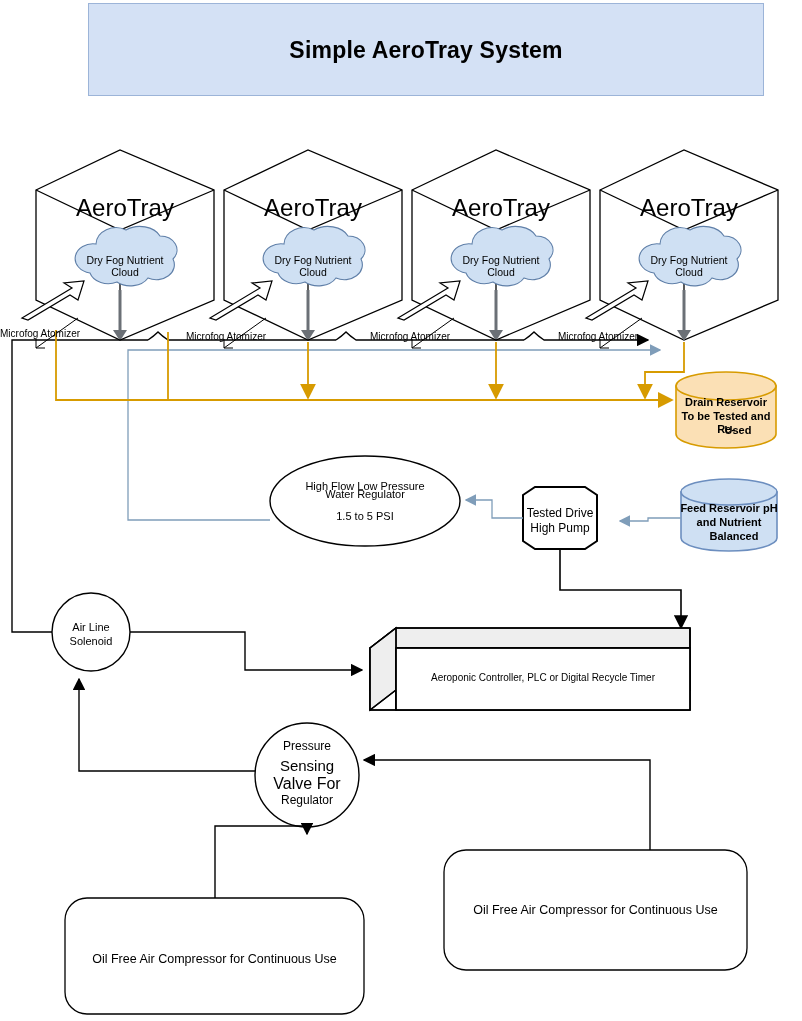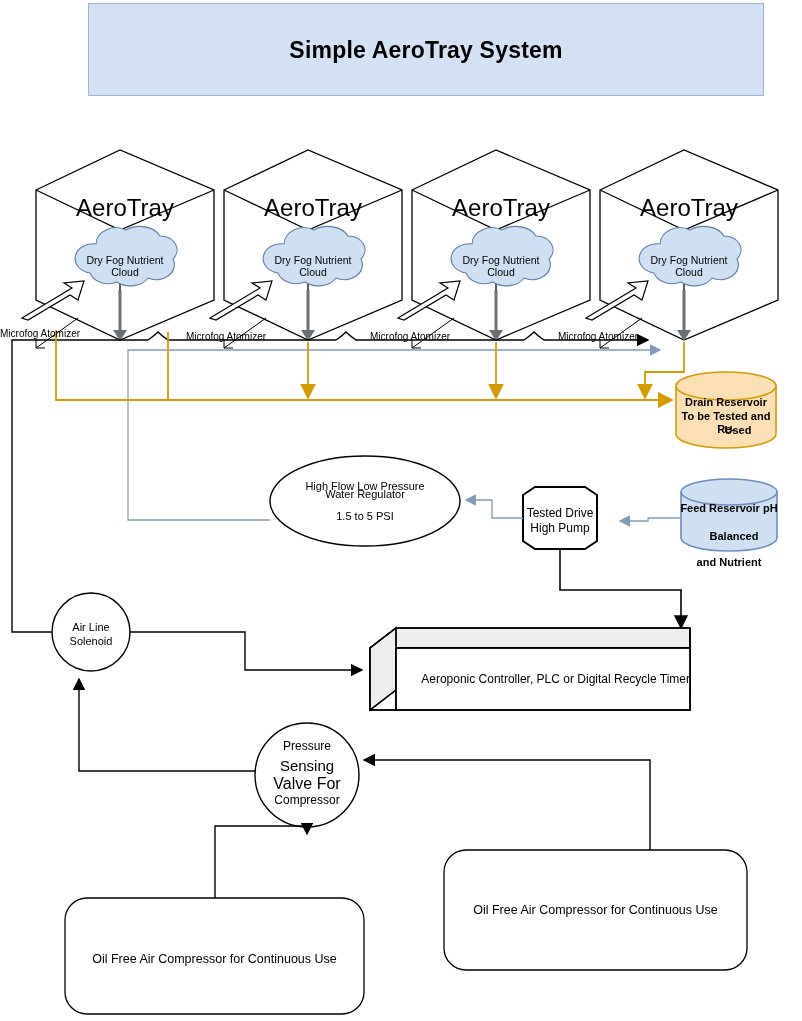--- a/index.html
+++ b/index.html
@@ -10,21 +10,21 @@
   .lbl{position:absolute;text-align:center;line-height:1.18;pointer-events:none;}
   .title-box{position:absolute;left:88px;top:3px;width:676px;height:93px;
              background:#d4e1f5;border:1px solid #9cb4d8;box-sizing:border-box;}
   .title-text{position:absolute;left:88px;top:37px;width:676px;text-align:center;
               font-size:23px;font-weight:bold;letter-spacing:.2px;}
   .tray-name{font-size:24px;}
   .cloud-lbl{font-size:10.5px;}
   .atom-lbl{font-size:10px;}
   .node-lbl{font-size:11px;}
   .res-lbl{font-size:11px;font-weight:bold;}
-  .ctrl-lbl{font-size:12px;text-align:right;}
+  .ctrl-lbl{font-size:10px;}
   .comp-lbl{font-size:12.5px;}
   .reg-lbl{font-size:11px;text-align:center;}
 </style>
 </head>
 <body>
 
 <div id="stage">
 
   <div class="title-box"></div>
   <div class="title-text">Simple AeroTray System</div>
@@ -223,36 +223,36 @@
   <div class="lbl atom-lbl" style="left:0px;top:328px;width:90px;text-align:left;">Microfog Atomizer</div>
   <div class="lbl atom-lbl" style="left:186px;top:331px;width:92px;text-align:left;">Microfog Atomizer</div>
   <div class="lbl atom-lbl" style="left:370px;top:331px;width:92px;text-align:left;">Microfog Atomizer</div>
   <div class="lbl atom-lbl" style="left:558px;top:331px;width:92px;text-align:left;">Microfog Atomizer</div>
 
   <div class="lbl res-lbl" style="left:678px;top:396px;width:96px;">Drain Reservoir</div>
   <div class="lbl res-lbl" style="left:674px;top:410px;width:104px;">To be Tested and Re-</div>
   <div class="lbl res-lbl" style="left:678px;top:424px;width:96px;padding-left:12px;">Used</div>
 
   <div class="lbl res-lbl" style="left:679px;top:502px;width:100px;">Feed Reservoir pH</div>
-  <div class="lbl res-lbl" style="left:679px;top:516px;width:100px;margin-top:40px;">and Nutrient</div>
+  <div class="lbl res-lbl" style="left:679px;top:516px;width:100px;">and Nutrient</div>
   <div class="lbl res-lbl" style="left:684px;top:530px;width:100px;">Balanced</div>
 
   <div class="lbl reg-lbl" style="left:285px;top:480px;width:160px;">High Flow Low Pressure</div>
   <div class="lbl reg-lbl" style="left:285px;top:480px;width:160px;margin-top:8px;">Water Regulator</div>
   <div class="lbl reg-lbl" style="left:285px;top:510px;width:160px;">1.5 to 5 PSI</div>
 
   <div class="lbl node-lbl" style="left:520px;top:506px;width:80px;font-size:12px;">Tested Drive</div>
   <div class="lbl node-lbl" style="left:520px;top:521px;width:80px;font-size:12px;">High Pump</div>
 
   <div class="lbl node-lbl" style="left:51px;top:621px;width:80px;">Air Line</div>
   <div class="lbl node-lbl" style="left:51px;top:635px;width:80px;">Solenoid</div>
 
   <div class="lbl ctrl-lbl" style="left:396px;top:672px;width:294px;">Aeroponic Controller, PLC or Digital Recycle Timer</div>
 
   <div class="lbl node-lbl" style="left:262px;top:739px;width:90px;font-size:12px;">Pressure</div>
   <div class="lbl node-lbl" style="left:262px;top:757px;width:90px;font-size:15px;">Sensing</div>
   <div class="lbl node-lbl" style="left:262px;top:775px;width:90px;font-size:16px;">Valve For</div>
-  <div class="lbl node-lbl" style="left:262px;top:793px;width:90px;font-size:12px;">Compressor</div>
+  <div class="lbl node-lbl" style="left:262px;top:793px;width:90px;font-size:12px;">Regulator</div>
 
   <div class="lbl comp-lbl" style="left:65px;top:952px;width:299px;">Oil Free Air Compressor for Continuous Use</div>
   <div class="lbl comp-lbl" style="left:444px;top:903px;width:303px;">Oil Free Air Compressor for Continuous Use</div>
 
 </div>
 
 </body></html>

